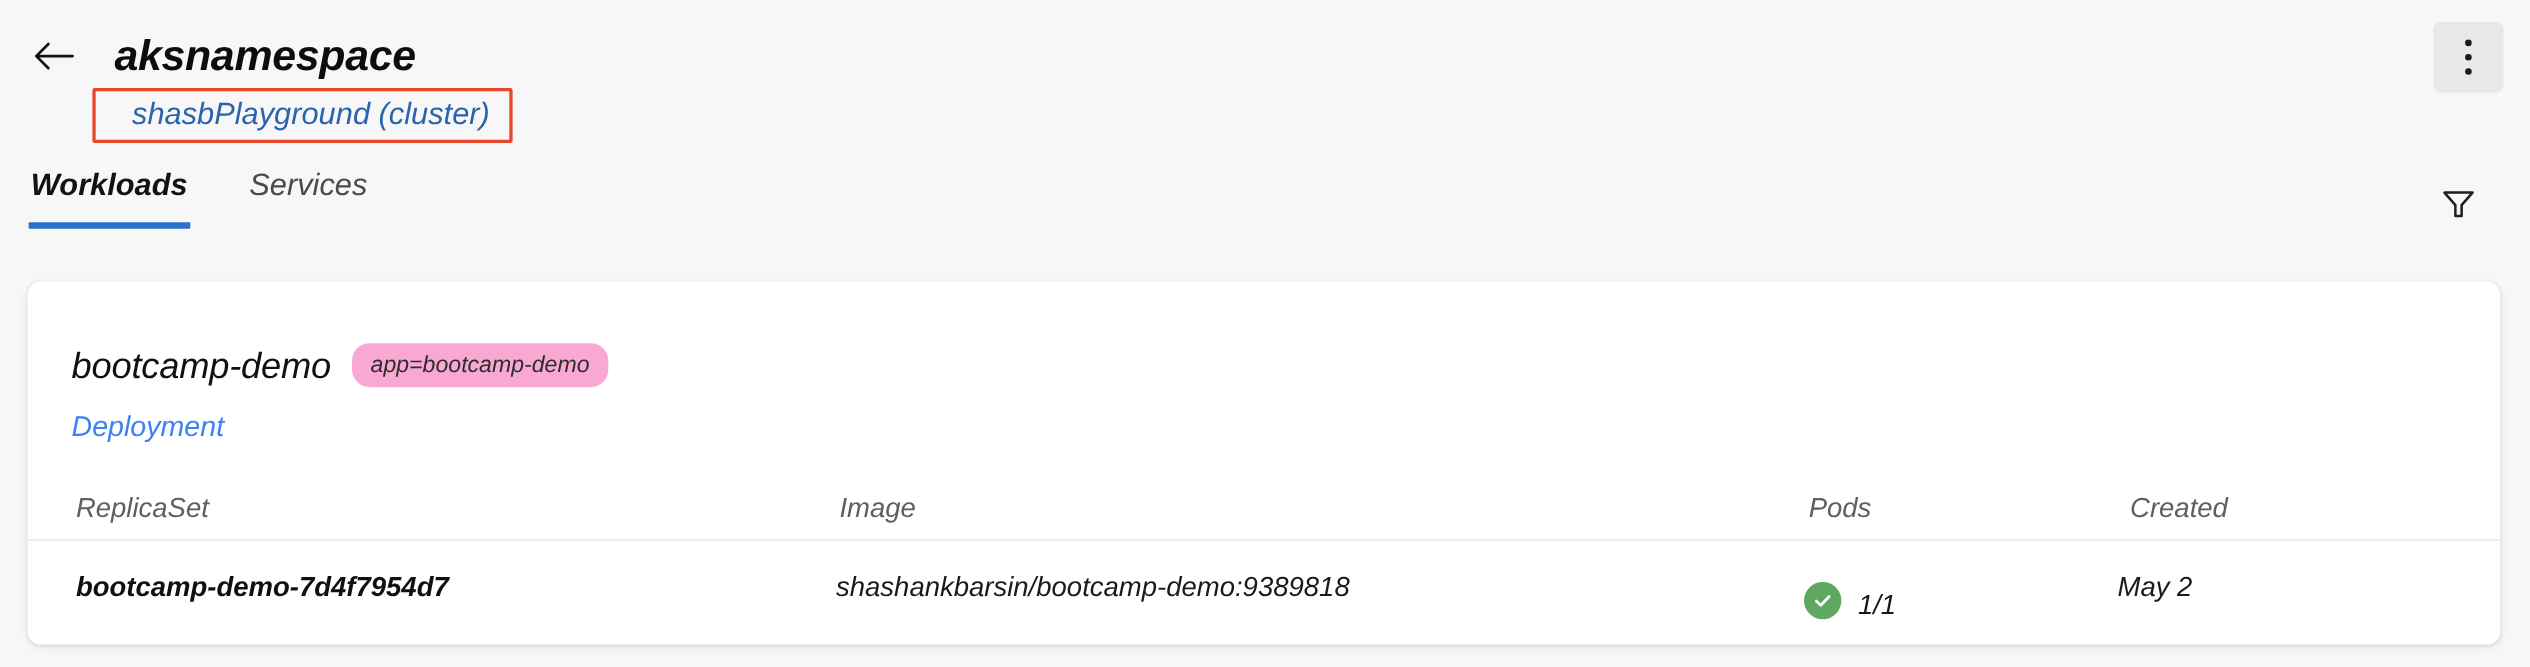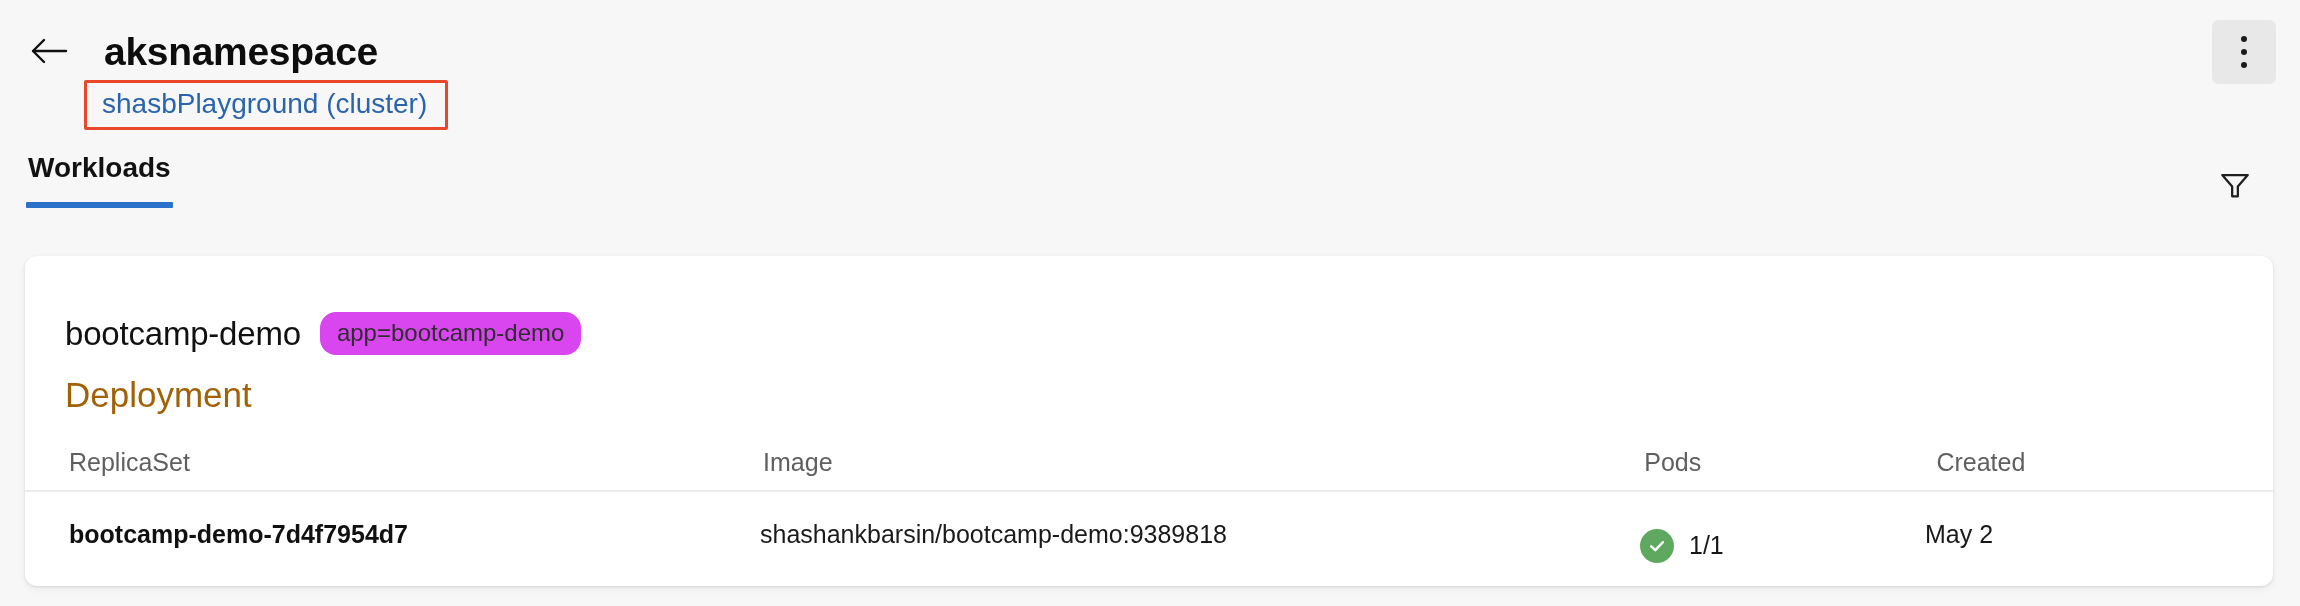--- a/index.html
+++ b/index.html
@@ -10,20 +10,21 @@
     background: #f7f7f7;
     font-family: "Liberation Sans", sans-serif;
     overflow: hidden;
   }
 
   .page {
     position: relative;
     width: 2300px;
     height: 606px;
     background: #f7f7f7;
+    font-style: italic;
   }
 
   
   .header {
     position: relative;
     padding: 0;
   }
 
   .title-row {
     display: flex;
@@ -52,21 +53,21 @@
     line-height: 1;
   }
 
   
   .cluster-link-wrap {
     position: absolute;
     left: 84px;
     top: 80px;
     border: 3px solid #e8472a;
     border-radius: 2px;
-    padding: 7px 18px 9px 15px;
+    padding: 7px 18px 9px 33px;
   }
 
   .cluster-link {
     font-size: 28px;
     color: #2a64ad;
     line-height: 1;
     white-space: nowrap;
     cursor: pointer;
     text-decoration: none;
   }
@@ -173,33 +174,33 @@
   }
 
   .card-title {
     font-size: 33px;
     color: #111111;
     line-height: 1;
     letter-spacing: -0.2px;
   }
 
   .card-badge {
-    background: #d946ef;
+    background: #f9a8d4;
     color: #2e2e2e;
-    font-size: 24px;
+    font-size: 21px;
     border-radius: 16px;
     padding: 9px 17px 10px 17px;
     line-height: 1;
     white-space: nowrap;
   }
 
   .card-subtitle {
     margin-top: 22px;
-    font-size: 35px;
-    color: #a16207;
+    font-size: 26px;
+    color: #3b82f6;
     line-height: 1;
   }
 
   
   .table {
     position: absolute;
     left: 0;
     top: 178px;
     width: 2248px;
   }
@@ -238,21 +239,21 @@
   .c-pods       { width: 285px; }
   .c-created    { width: 340px; }
 
   .tbody-row .c-replicaset {
     font-weight: bold;
     color: #101010;
   }
 
   .status-ok {
     display: inline-flex;
-    align-items: center;
+    align-items: flex-end;
     gap: 15px;
     margin-top: 23px;
   }
 
   .check-circle {
     width: 34px;
     height: 34px;
     border-radius: 50%;
     background: #5fa860;
     display: inline-flex;
@@ -288,20 +289,23 @@
       <span></span>
       <span></span>
       <span></span>
     </div>
   </div>
 
   <div class="tabs-bar">
     <div class="tabs">
       <div class="tab active">
         <span>Workloads</span>
+      </div>
+      <div class="tab">
+        <span>Services</span>
       </div>
     </div>
 
     <div class="filter-icon">
       <svg width="34" height="34" viewBox="0 0 24 24" fill="none">
         <path d="M3 5 H21 L14 13 V20 L10 20 V13 Z" stroke="#1f1f1f" stroke-width="1.6" stroke-linejoin="round" stroke-linecap="round"></path>
       </svg>
     </div>
   </div>
 

